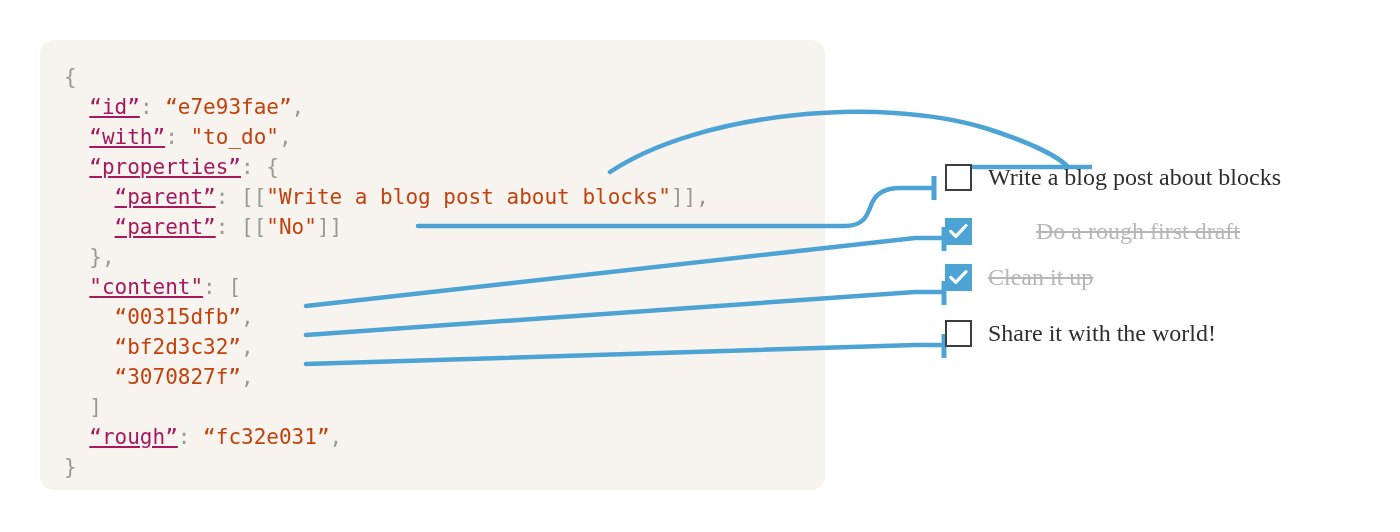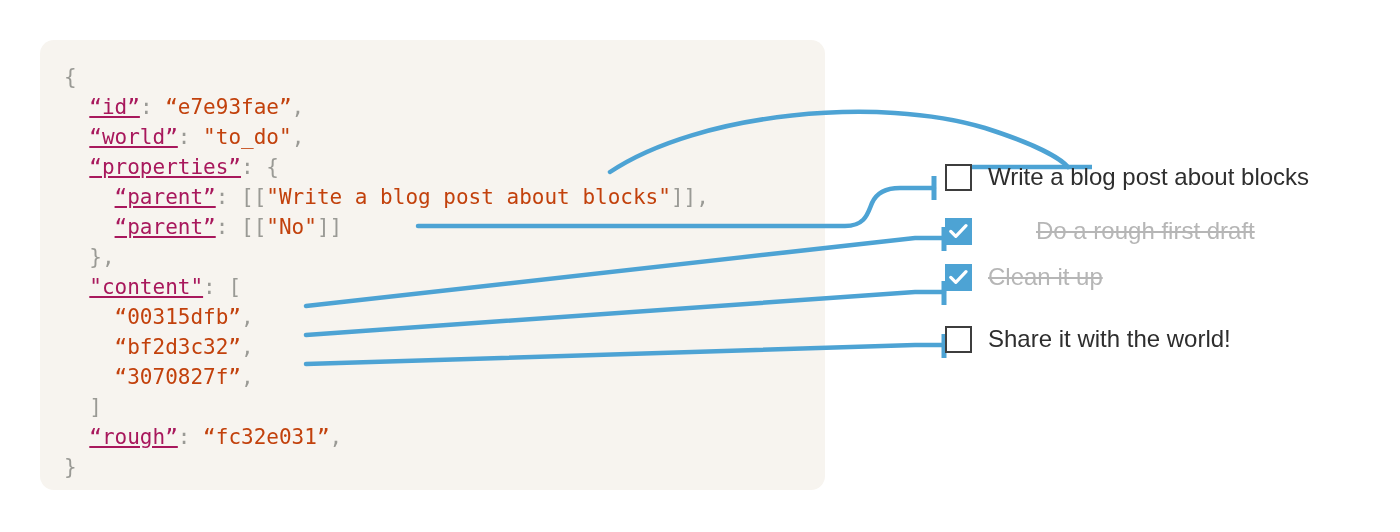--- a/index.html
+++ b/index.html
@@ -60,25 +60,26 @@
     top: 160px;
     width: 430px;
   }
 
   .todo-row {
     position: absolute;
     left: 0;
     display: flex;
     align-items: center;
     height: 34px;
+    font-family: Liberation Serif, serif;
   }
   .todo-row.r0 { top: 0px; }
   .todo-row.r1 { top: 54px; gap: 48px; }
   .todo-row.r2 { top: 100px; }
-  .todo-row.r3 { top: 162px; }
+  .todo-row.r3 { top: 156px; }
 
   .cb {
     width: 27px;
     height: 27px;
     box-sizing: border-box;
     flex: 0 0 auto;
     position: relative;
   }
   .cb.unchecked {
     border: 2.5px solid #3d3d3d;
@@ -117,21 +118,21 @@
   }
 </style>
 </head>
 <body>
 
 <div id="stage">
 
   <div id="code-panel">
     <pre id="code-listing"><span></span><span class="tok-punct">{</span>
 <span>  </span><span class="tok-key">“id”</span><span class="tok-punct">: </span><span class="tok-str">“e7e93fae”</span><span class="tok-punct">,</span>
-<span>  </span><span class="tok-key">“world”</span><span class="tok-punct">: </span><span class="tok-str">"to_do"</span><span class="tok-punct">,</span>
+<span>  </span><span class="tok-key">“with”</span><span class="tok-punct">: </span><span class="tok-str">"to_do"</span><span class="tok-punct">,</span>
 <span>  </span><span class="tok-key">“properties”</span><span class="tok-punct">: {</span>
 <span>    </span><span class="tok-key">“parent”</span><span class="tok-punct">: [[</span><span class="tok-str">"Write a blog post about blocks"</span><span class="tok-punct">]],</span>
 <span>    </span><span class="tok-key">“parent”</span><span class="tok-punct">: [[</span><span class="tok-str">"No"</span><span class="tok-punct">]]</span>
 <span>  </span><span class="tok-punct">},</span>
 <span>  </span><span class="tok-key">"content"</span><span class="tok-punct">: [</span>
 <span>    </span><span class="tok-str">“00315dfb”</span><span class="tok-punct">,</span>
 <span>    </span><span class="tok-str">“bf2d3c32”</span><span class="tok-punct">,</span>
 <span>    </span><span class="tok-str">“3070827f”</span><span class="tok-punct">,</span>
 <span>  </span><span class="tok-punct">]</span>
 <span>  </span><span class="tok-key">“rough”</span><span class="tok-punct">: </span><span class="tok-str">“fc32e031”</span><span class="tok-punct">,</span>

